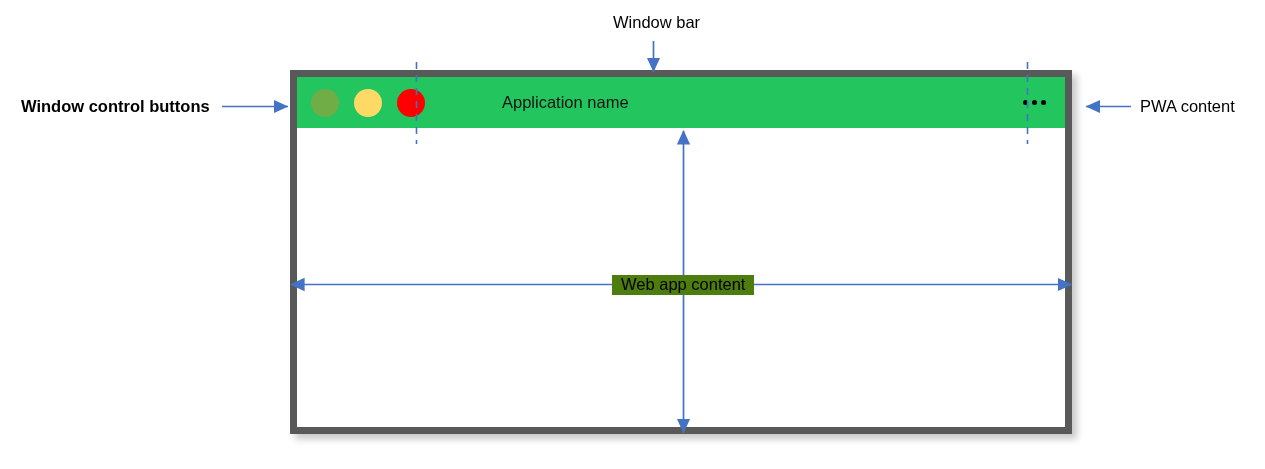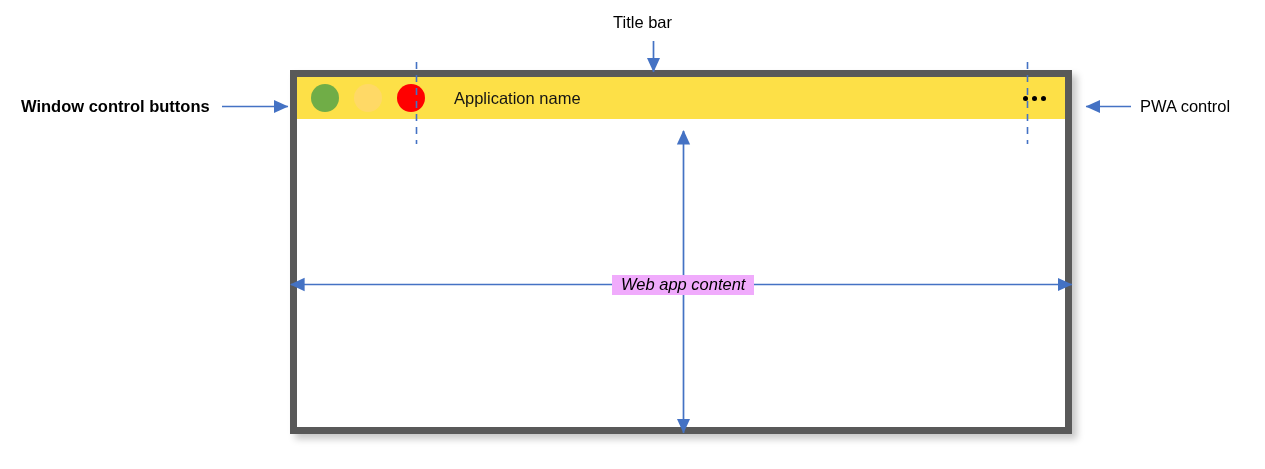--- a/index.html
+++ b/index.html
@@ -37,46 +37,46 @@
     font-size: 16.5px;
     color: #000000;
     white-space: nowrap;
     line-height: 1.2;
   }
   #label-title-bar      { left: 613px; top: 13px; }
   #label-window-ctrl    { left: 21px;  top: 97px; font-weight: bold; }
   #label-pwa            { left: 1140px;top: 97px; }
   #label-web-content    {
     left: 612px; top: 275px;
-    background: #f0abfc;
+    background: #4d7c0f;
     padding: 0 9px;
-    font-style: italic;
   }
 
   
   #app-window {
     position: absolute;
     left: 290px;
     top: 70px;
     width: 782px;
     height: 364px;
     box-sizing: border-box;
     border: 7px solid #595959;
     background: #ffffff;
     box-shadow: 5px 5px 7px rgba(0,0,0,0.22);
   }
   #title-bar {
     position: absolute;
     left: 0;
     top: 0;
     right: 0;
-    height: 42px;
-    background: #fde047;
+    height: 51px;
+    background: #22c55e;
     display: flex;
     align-items: center;
+    gap: 48px;
   }
   #window-controls {
     display: flex;
     align-items: center;
     gap: 15px;
     margin-left: 14px;
   }
   .win-dot {
     width: 28px;
     height: 28px;
@@ -162,21 +162,21 @@
 
     <line x1="222" y1="106.5" x2="288" y2="106.5" stroke="#4472c4" stroke-width="1.7" marker-end="url(#arrow-end)"></line>
 
     <line x1="1131" y1="106.5" x2="1086" y2="106.5" stroke="#4472c4" stroke-width="1.7" marker-end="url(#arrow-end)"></line>
 
     <line x1="683.5" y1="131" x2="683.5" y2="433" stroke="#4472c4" stroke-width="1.7" marker-start="url(#arrow-start)" marker-end="url(#arrow-end)"></line>
 
     <line x1="291" y1="284.5" x2="1072" y2="284.5" stroke="#4472c4" stroke-width="1.7" marker-start="url(#arrow-start)" marker-end="url(#arrow-end)"></line>
   </svg>
 
-  <div class="anno-label" id="label-title-bar">Title bar</div>
+  <div class="anno-label" id="label-title-bar">Window bar</div>
 
   <div class="anno-label" id="label-window-ctrl">Window control buttons</div>
 
-  <div class="anno-label" id="label-pwa">PWA control</div>
+  <div class="anno-label" id="label-pwa">PWA content</div>
 
   <div class="anno-label" id="label-web-content">Web app content</div>
 
 </div>
 
 </body></html>

